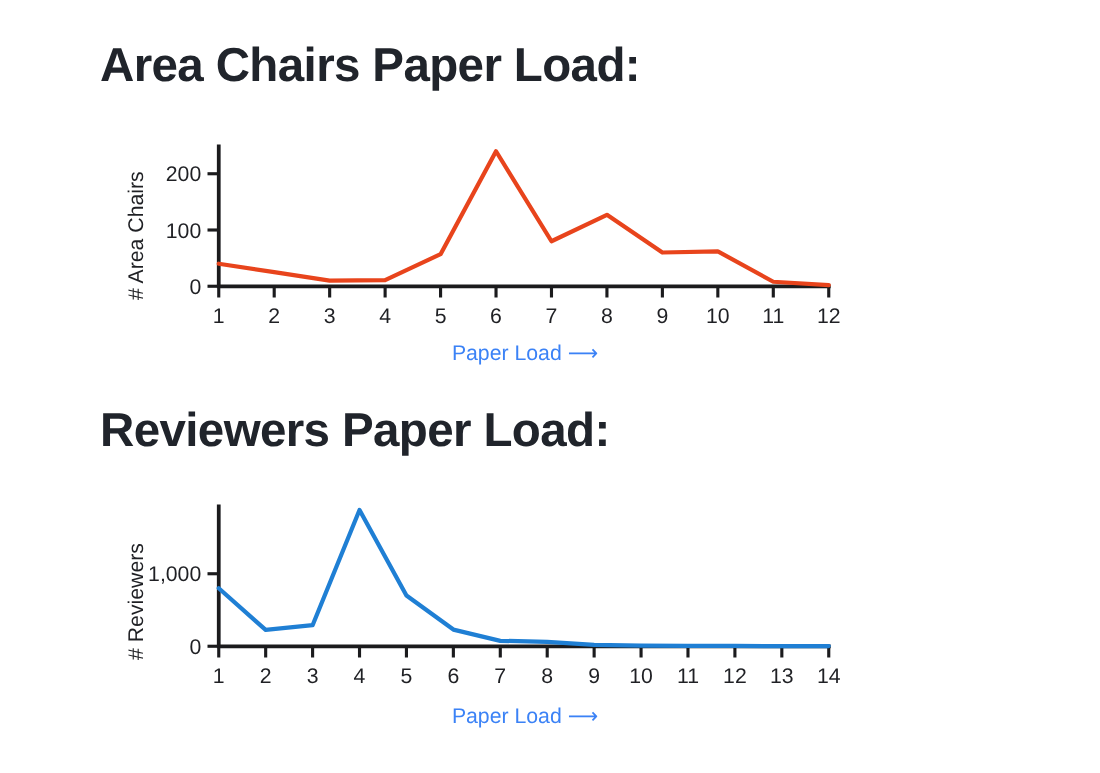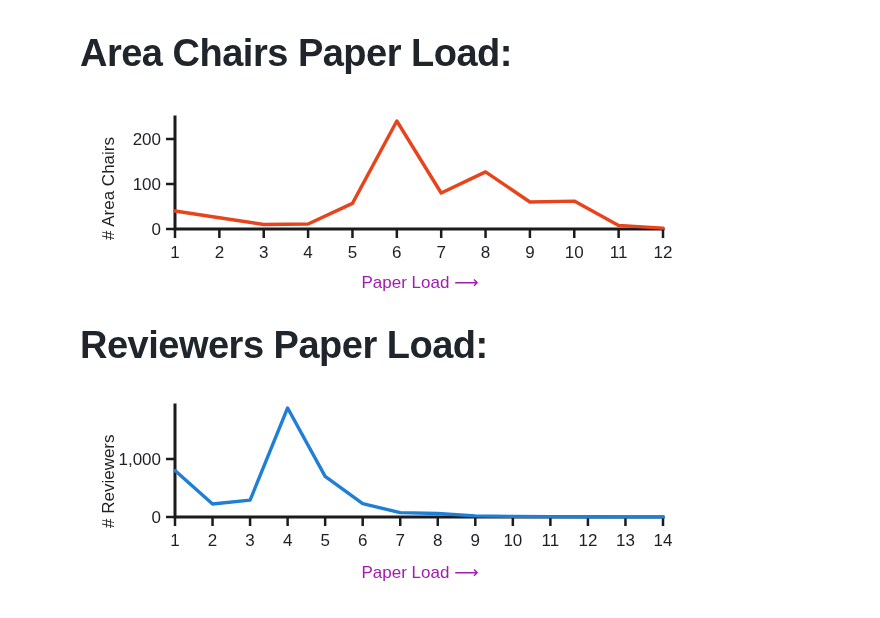--- a/index.html
+++ b/index.html
@@ -53,21 +53,21 @@
     white-space: nowrap;
     transform-origin: 0 0;
     transform: rotate(-90deg);
   }
   #ylab-ac { left: 99px; top: 240px; }
   #ylab-rev { left: 99px; top: 228px; }
 
   .x-axis-label {
     position: absolute;
     font-size: 17px;
-    color: #a21caf;
+    color: #3b82f6;
     white-space: nowrap;
     text-align: center;
   }
   #xlab-ac { left: 175px; top: 272px; width: 490px; }
   #xlab-rev { left: 175px; top: 262px; width: 490px; }
 
   svg { display: block; }
   .axis-line {
     stroke: #1b1b1d;
     stroke-width: 3;

